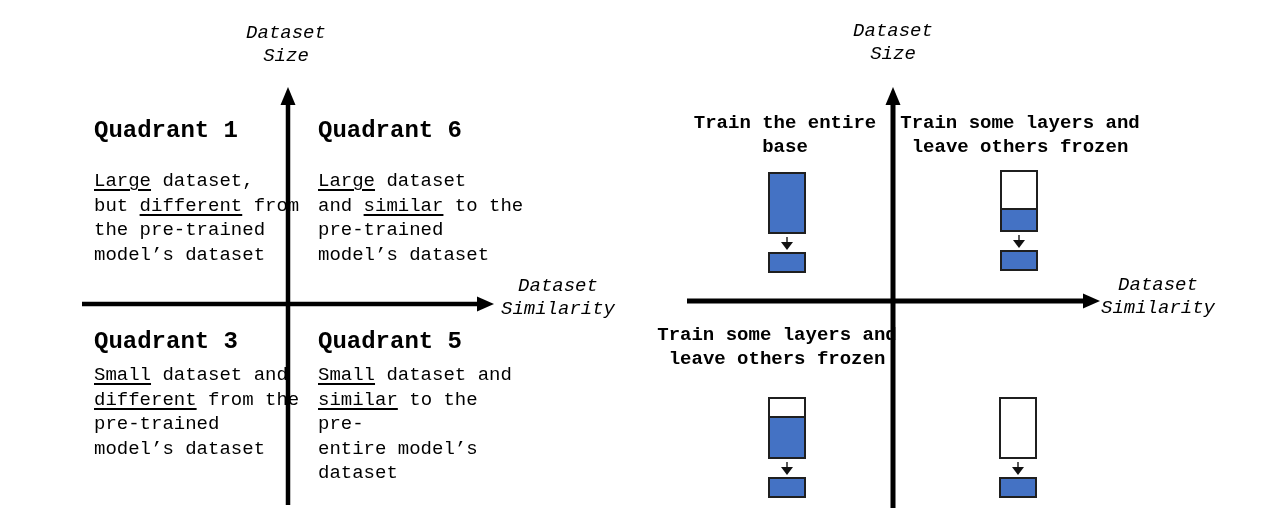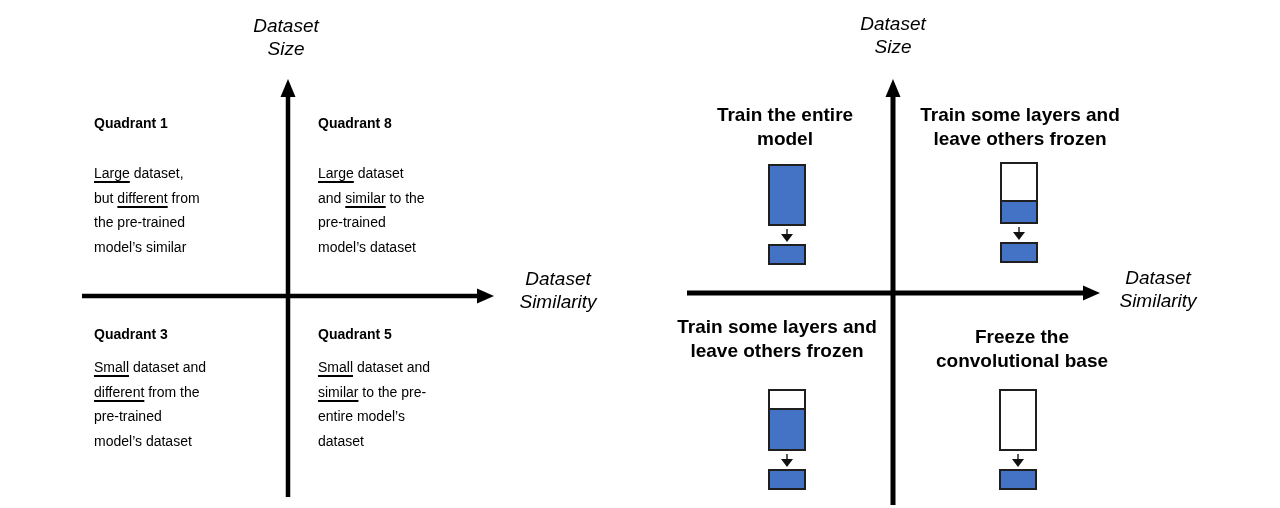--- a/index.html
+++ b/index.html
@@ -1,23 +1,23 @@
 <!DOCTYPE html>
 <html><head>
 <meta charset="utf-8">
 <style>
   html,body{margin:0;padding:0;background:#ffffff;}
   .stage{position:relative;width:1280px;height:508px;background:#ffffff;overflow:hidden;
          font-family:"Liberation Sans","DejaVu Sans",sans-serif;color:#000;}
-  .panel{position:absolute;top:0;width:640px;height:376px;}
+  .panel{position:absolute;top:8px;width:640px;height:376px;font-family:Liberation Mono, monospace;}
   .panel.left{left:0;} .panel.right{left:640px;}
   .axes{position:absolute;left:0;top:0;width:640px;height:508px;}
   .pre{white-space:pre-line;}
-  .qtitle{position:absolute;font-size:14px;font-weight:bold;line-height:22px;}
-  .qbody{position:absolute;font-size:14px;line-height:24.5px;white-space:pre-line;}
+  .qtitle{position:absolute;font-size:24px;font-weight:bold;line-height:22px;}
+  .qbody{position:absolute;font-size:19px;line-height:24.5px;white-space:pre-line;}
   .u{text-decoration:underline;text-decoration-thickness:1.5px;text-underline-offset:3px;}
   .axis-label{position:absolute;font-size:19px;font-style:italic;line-height:23px;text-align:center;}
   .strat-label{position:absolute;font-size:19px;font-weight:bold;line-height:24px;text-align:center;}
   .icon-stack{position:absolute;width:40px;display:flex;flex-direction:column;align-items:center;}
   .tall-rect{width:38px;height:62px;box-sizing:border-box;border:2px solid #1f1f1f;
              background:#ffffff;position:relative;overflow:hidden;}
   .tall-rect .fill{position:absolute;left:0;right:0;bottom:0;height:0;background:#4472C4;}
   .down-arrow{margin-top:3px;display:flex;flex-direction:column;align-items:center;}
   .down-arrow .stem{width:2px;height:5px;background:#5a5a5a;}
   .down-arrow .head{width:0;height:0;border-left:6px solid transparent;
@@ -40,23 +40,23 @@
 
     <div class="axis-label pre" style="left:226px;top:14px;width:120px;">Dataset
 Size</div>
     <div class="axis-label pre" style="left:498px;top:267px;width:120px;">Dataset
 Similarity</div>
 
     <div class="qtitle" style="left:94px;top:112px;">Quadrant 1</div>
     <div class="qbody" style="left:94px;top:161px;width:210px;"><span class="u">Large</span><span> dataset,
 but </span><span class="u">different</span><span> from
 the pre-trained
-model’s similar</span></div>
+model’s dataset</span></div>
 
-    <div class="qtitle" style="left:318px;top:112px;">Quadrant 8</div>
+    <div class="qtitle" style="left:318px;top:112px;">Quadrant 6</div>
     <div class="qbody" style="left:318px;top:161px;width:210px;"><span class="u">Large</span><span> dataset
 and </span><span class="u">similar</span><span> to the
 pre-trained
 model’s dataset</span></div>
 
     <div class="qtitle" style="left:94px;top:323px;text-align:right;">Quadrant 3</div>
     <div class="qbody" style="left:94px;top:355px;width:215px;"><span class="u">Small</span><span> dataset and
 </span><span class="u">different</span><span> from the
 pre-trained
 model’s dataset</span></div>
@@ -75,27 +75,25 @@
       <line x1="47" y1="293" x2="445" y2="293" stroke="#000" stroke-width="5"></line>
       <polygon points="460,293 443,285.5 443,300.5" fill="#000"></polygon>
     </svg>
 
     <div class="axis-label pre" style="left:193px;top:12px;width:120px;">Dataset
 Size</div>
     <div class="axis-label pre" style="left:458px;top:266px;width:120px;">Dataset
 Similarity</div>
 
     <div class="strat-label pre" style="left:25px;top:103px;width:240px;">Train the entire
-model</div>
+base</div>
     <div class="strat-label pre" style="left:260px;top:103px;width:240px;">Train some layers and
 leave others frozen</div>
     <div class="strat-label pre" style="left:17px;top:315px;width:240px;">Train some layers and
 leave others frozen</div>
-    <div class="strat-label pre" style="left:262px;top:325px;width:240px;">Freeze the
-convolutional base</div>
 
     <div class="icon-stack" style="left:127px;top:164px;">
       <div class="tall-rect">
           <div class="fill" style="height: 100%;"></div>
         </div>
       <div class="down-arrow">
           <span class="stem"></span>
           <span class="head"></span>
         </div>
       <div class="small-rect"></div>

